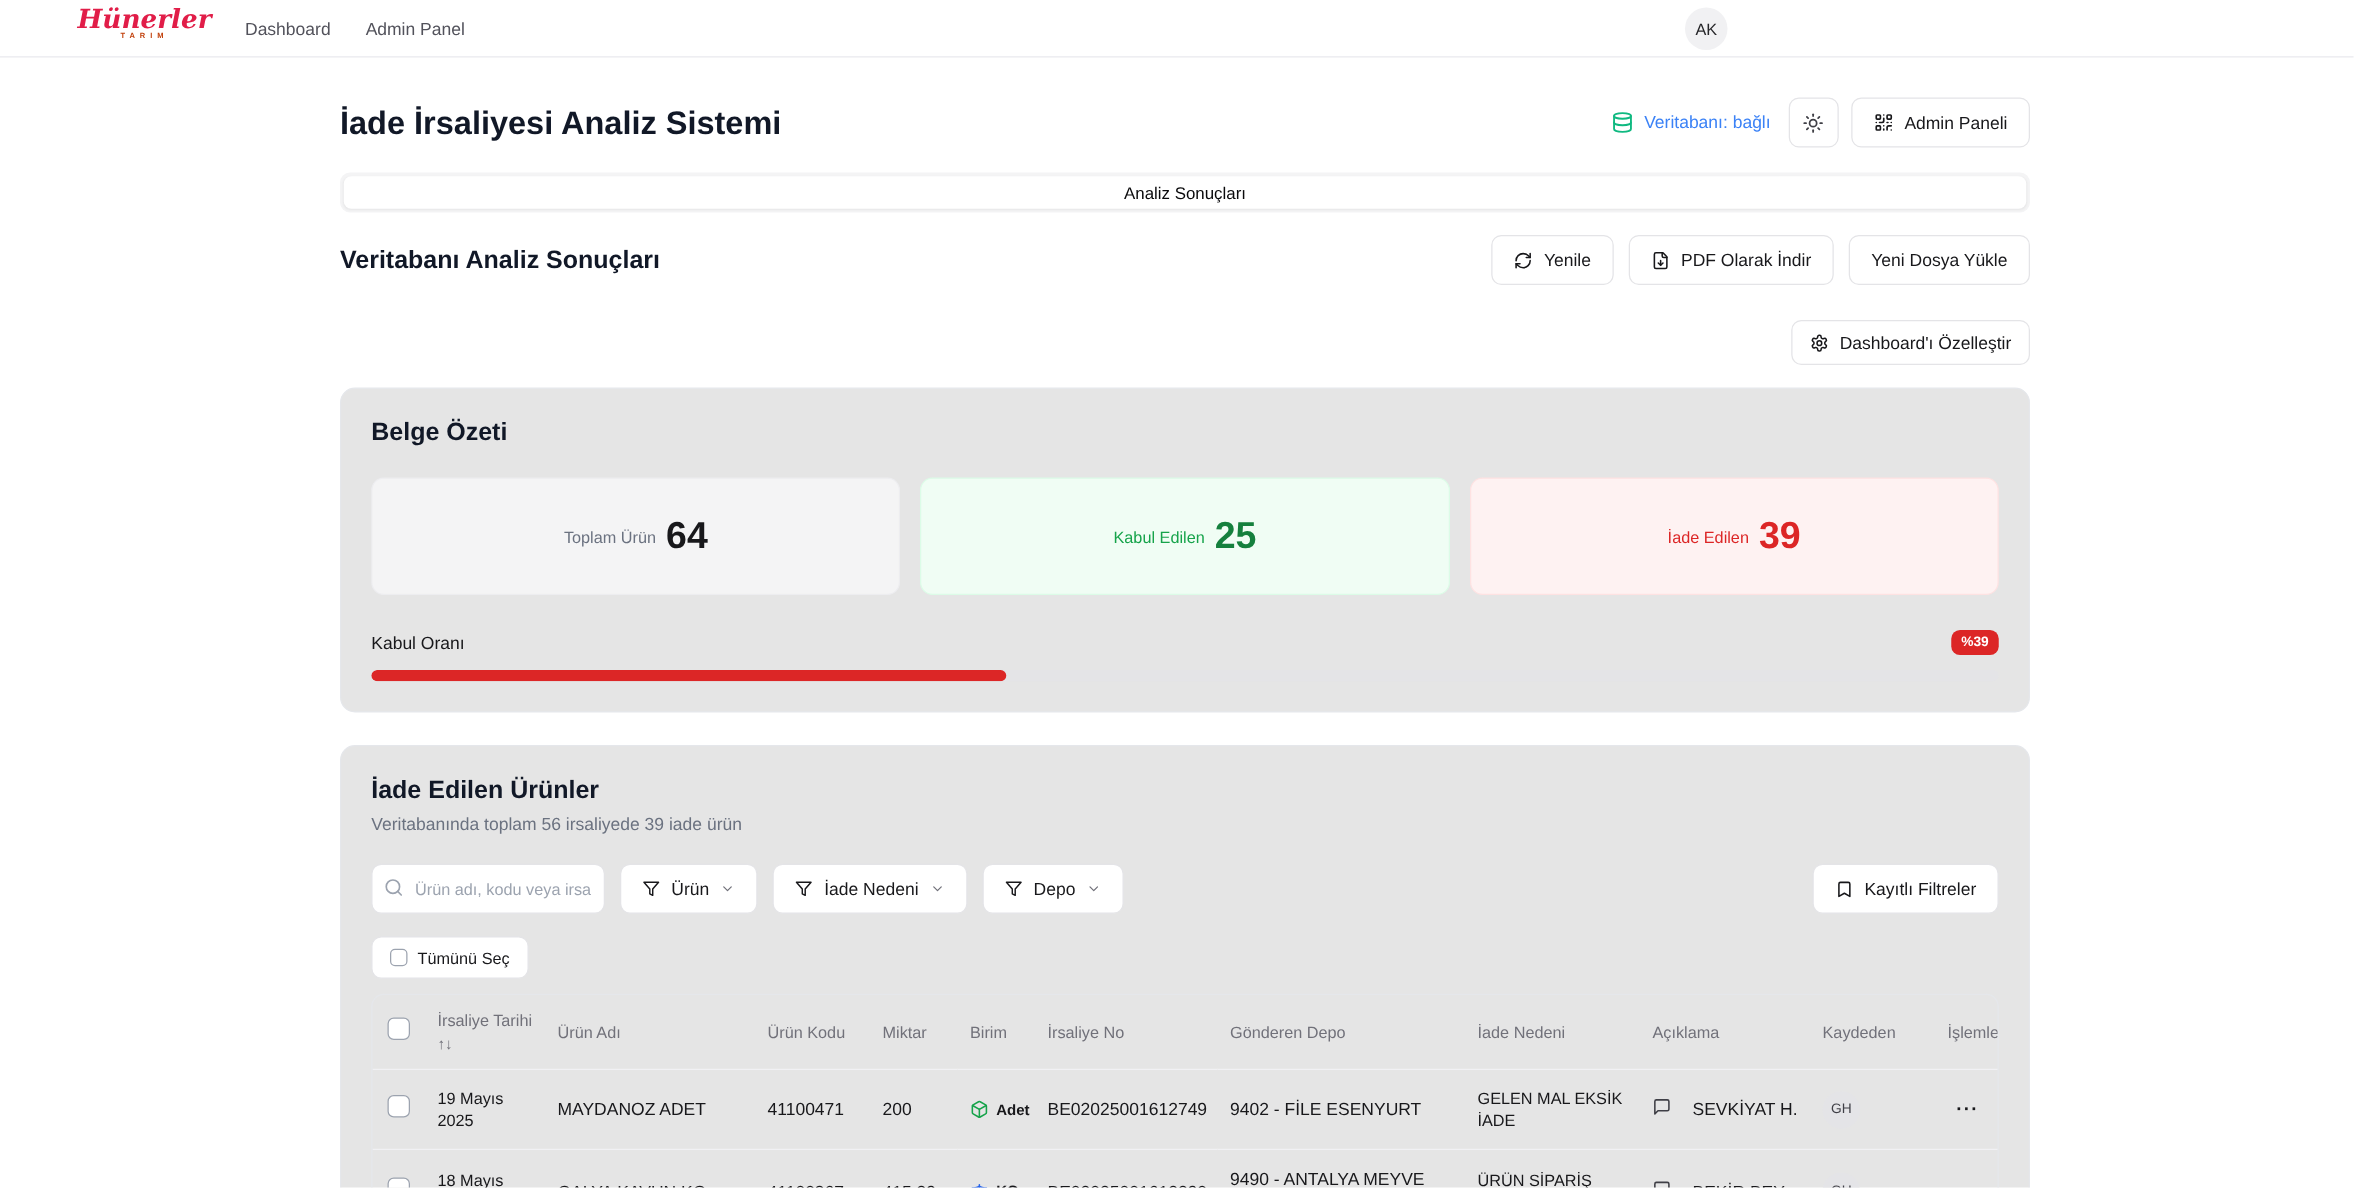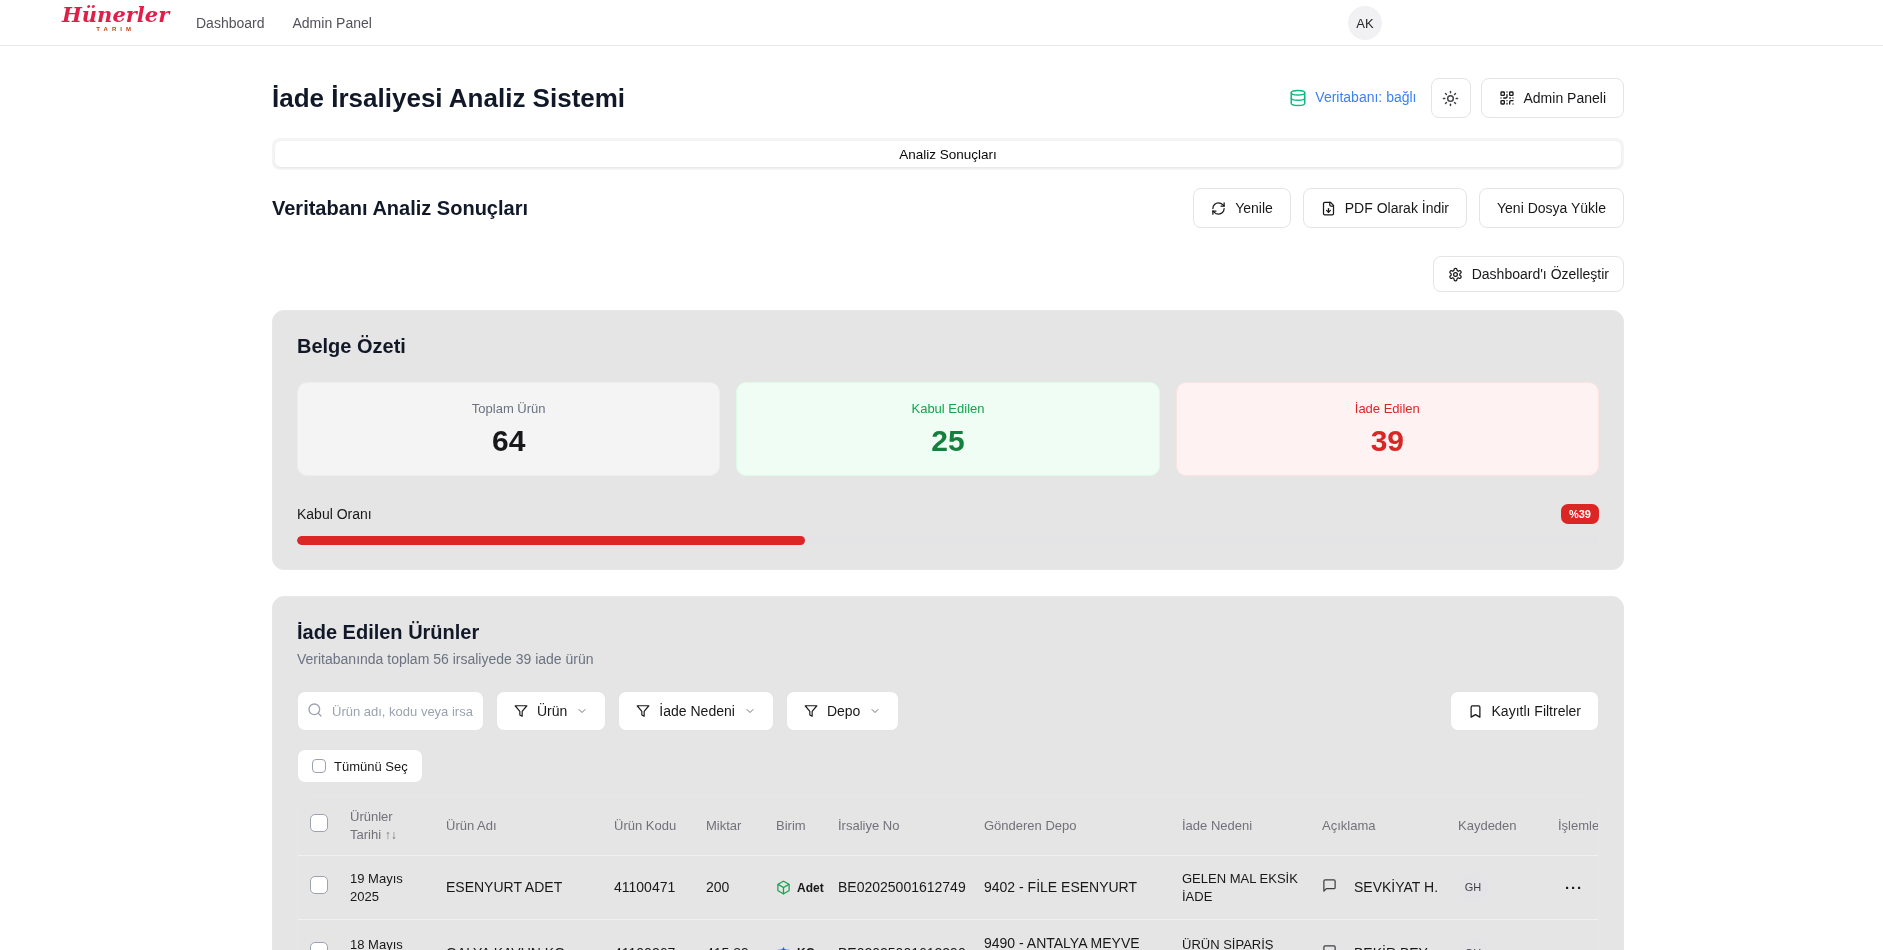--- a/index.html
+++ b/index.html
@@ -45,21 +45,21 @@
   .section-title { font-size:20px; font-weight:bold; color:#111827; }
   .section-actions { display:flex; gap:12px; }
   .customize-row { margin-top:28px; display:flex; justify-content:flex-end; }
 
   
   .card { margin-top:18px; border:1px solid #e5e7eb; border-radius:12px; background:#e5e5e5; padding:24px; }
   .card-title { font-size:20px; font-weight:bold; color:#111827; }
   .card-sub { margin-top:7px; font-size:14px; color:#6b7280; }
 
   .stats { margin-top:24px; display:flex; gap:16px; }
-  .stat { flex:1; height:94px; border-radius:10px; display:flex; flex-direction:column;
+  .stat { flex:1; height:94px; border-radius:10px; display:flex; flex-direction:row;
     align-items:center; justify-content:center; gap:8px; }
   .stat.neutral { background:#f4f4f5; border:1px solid #ededf0; }
   .stat.neutral .stat-label { color:#6b7280; } .stat.neutral .stat-value { color:#18181b; }
   .stat.green { background:#f0fdf4; border:1px solid #dcfce7; }
   .stat.green .stat-label { color:#16a34a; } .stat.green .stat-value { color:#15803d; }
   .stat.red { background:#fef2f2; border:1px solid #fee2e2; }
   .stat.red .stat-label { color:#dc2626; } .stat.red .stat-value { color:#dc2626; }
   .stat-label { font-size:13px; }
   .stat-value { font-size:30px; font-weight:bold; }
 
@@ -328,39 +328,39 @@
             <col style="width:146px">
             <col style="width:198px">
           <col style="width:140px">
             <col style="width:136px">
             <col style="width:100px">
             <col style="width:52px">
         </colgroup>
         <thead>
           <tr>
             <th class="cell-center"><span class="cb"></span></th>
-            <th><span>Ürünler Tarihi</span> <span class="sort-ic">↑↓</span></th>
+            <th><span>İrsaliye Tarihi</span> <span class="sort-ic">↑↓</span></th>
             <th>Ürün Adı</th>
             <th>Ürün Kodu</th>
             <th>Miktar</th>
             <th>Birim</th>
             <th>İrsaliye No</th>
             <th>Gönderen Depo</th>
             <th>İade Nedeni</th>
             <th>Açıklama</th>
             <th>Kaydeden</th>
             <th>İşlemler</th>
           </tr>
         </thead>
         <tbody>
 
           <tr>
             <td class="cell-center"><span class="cb"></span></td>
             <td class="date-cell">19 Mayıs 2025</td>
-            <td>ESENYURT ADET</td>
+            <td>MAYDANOZ ADET</td>
             <td>41100471</td>
             <td>200</td>
             <td>
                 <span class="unit-cell">
                   <span>
                     <svg class="ic" width="15" height="15" viewBox="0 0 24 24" fill="none" stroke="#16a34a" stroke-width="2" stroke-linecap="round" stroke-linejoin="round">
                       <path d="M21 8a2 2 0 0 0-1-1.73l-7-4a2 2 0 0 0-2 0l-7 4A2 2 0 0 0 3 8v8a2 2 0 0 0 1 1.73l7 4a2 2 0 0 0 2 0l7-4A2 2 0 0 0 21 16Z"></path>
                       <path d="m3.3 7 8.7 5 8.7-5"></path>
                       <path d="M12 22V12"></path>
                     </svg>

